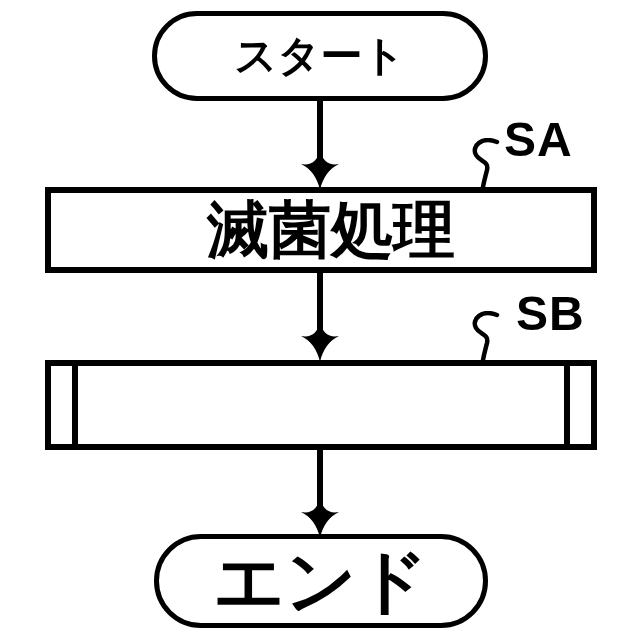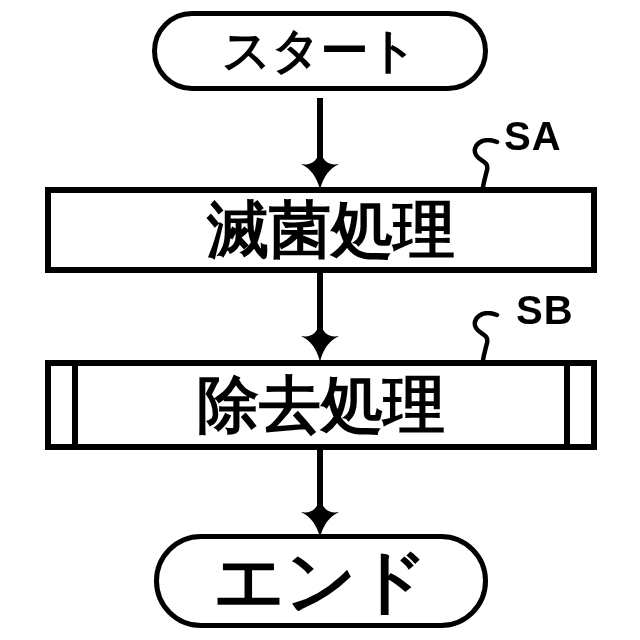--- a/index.html
+++ b/index.html
@@ -20,22 +20,22 @@
     justify-content: center;
     font-weight: bold;
     line-height: 1;
     background: #ffffff;
   }
   .terminator {
     border: 5px solid #000000;
     border-radius: 50px;
   }
   .terminator.start {
-    left: 152px; top: 11px; width: 336px; height: 80px;
-    font-size: 48px;
+    left: 152px; top: 11px; width: 336px; height: 90px;
+    font-size: 42px;
   }
   .terminator.end {
     left: 154px; top: 534px; width: 334px; height: 94px;
     font-size: 70px;
   }
   .process {
     border: 6px solid #000000;
     font-size: 62px;
   }
   .process.sa {
@@ -47,21 +47,21 @@
   .side-bar {
     position: absolute;
     top: 0; bottom: 0;
     width: 6px;
     background: #000000;
   }
   .side-bar.left  { left: 21px; }
   .side-bar.right { right: 21px; }
   .step-ref {
     position: absolute;
-    font-size: 40px;
+    font-size: 48px;
     font-weight: bold;
     line-height: 1;
     letter-spacing: 1px;
   }
   .step-ref.sa { left: 504px; top: 116px; }
   .step-ref.sb { left: 516px; top: 290px; }
   svg.connector, svg.leader {
     position: absolute;
     display: block;
   }
@@ -101,21 +101,20 @@
     <path d="M22,92 C19,79 13,71 3,66 C13,68 19,63 22,53 C25,63 31,68 41,66 C31,71 25,79 22,92 Z" fill="#000000"></path>
   </svg>
 
   <svg class="leader sb" viewBox="0 0 34 52">
     <path d="M27,4 C12,-2 1,8 6,17 C10,24 19,23 17,32 C15,40 14,43 13,49" fill="none" stroke="#000000" stroke-width="4.5" stroke-linecap="round"></path>
   </svg>
   <div class="step-ref sb">SB</div>
 
   <div class="node process sb">
     <span class="side-bar left"></span>
-    <span>除去処理</span>
     <span class="side-bar right"></span>
   </div>
 
   <svg class="connector c3" viewBox="0 0 44 92">
     <line x1="22" y1="0" x2="22" y2="60" stroke="#000000" stroke-width="6"></line>
     <path d="M22,92 C19,79 13,71 3,66 C13,68 19,63 22,53 C25,63 31,68 41,66 C31,71 25,79 22,92 Z" fill="#000000"></path>
   </svg>
 
   <div class="node terminator end">
     <span>エンド</span>

